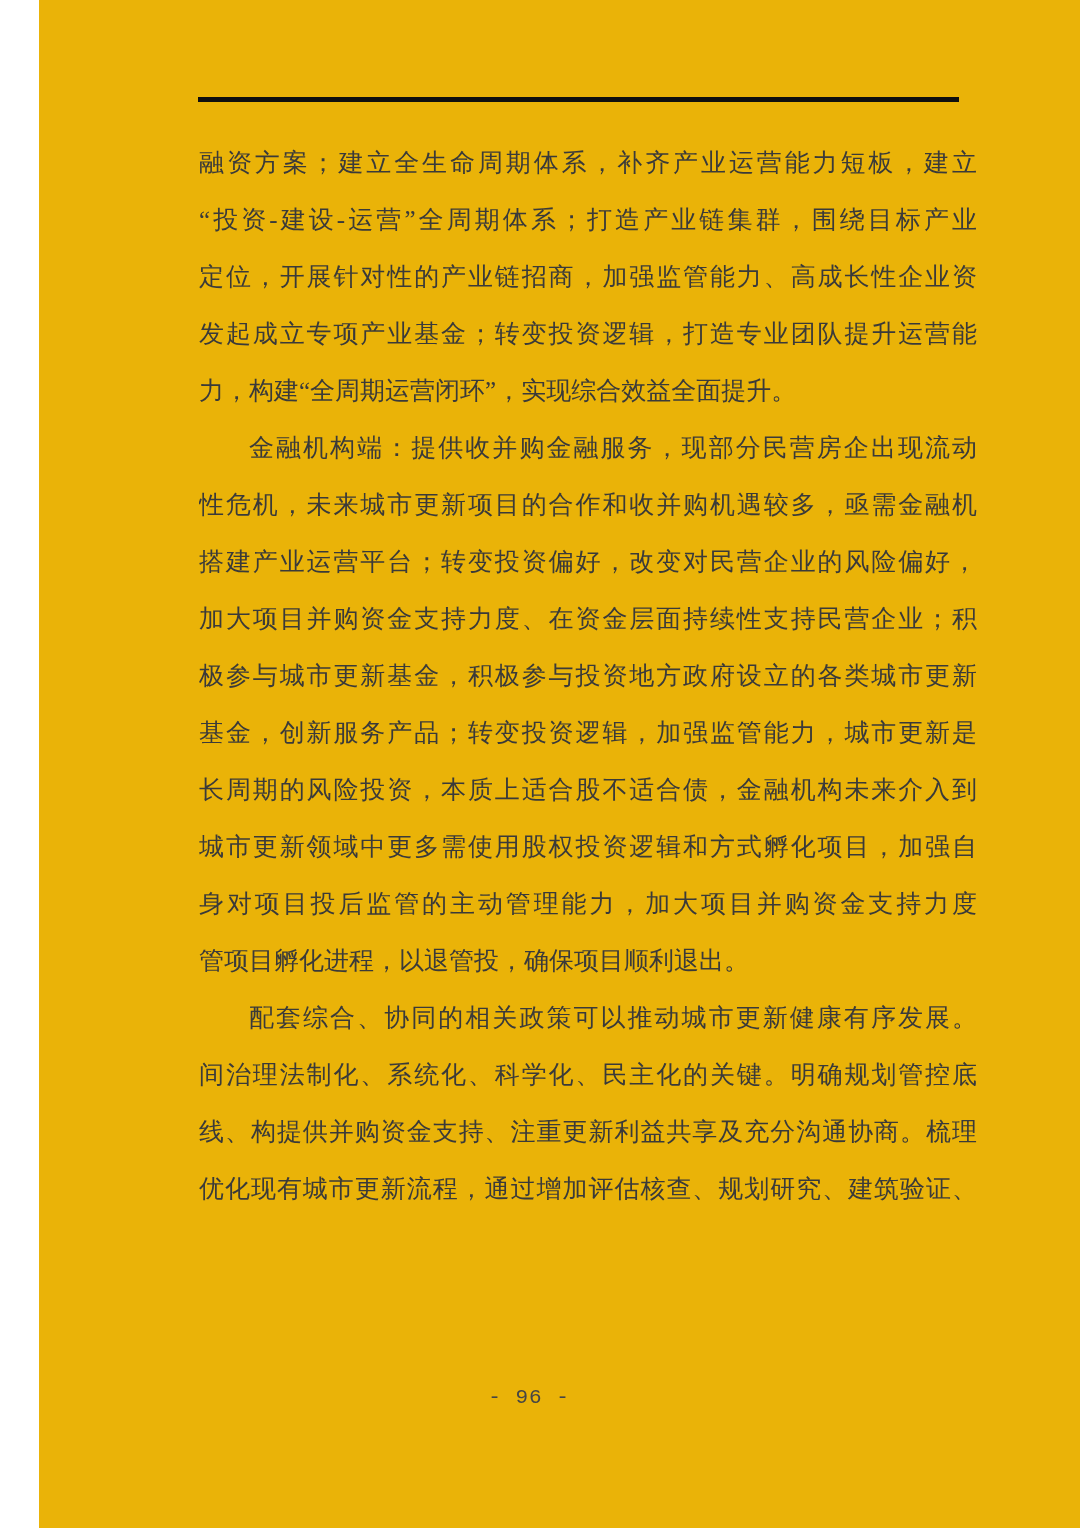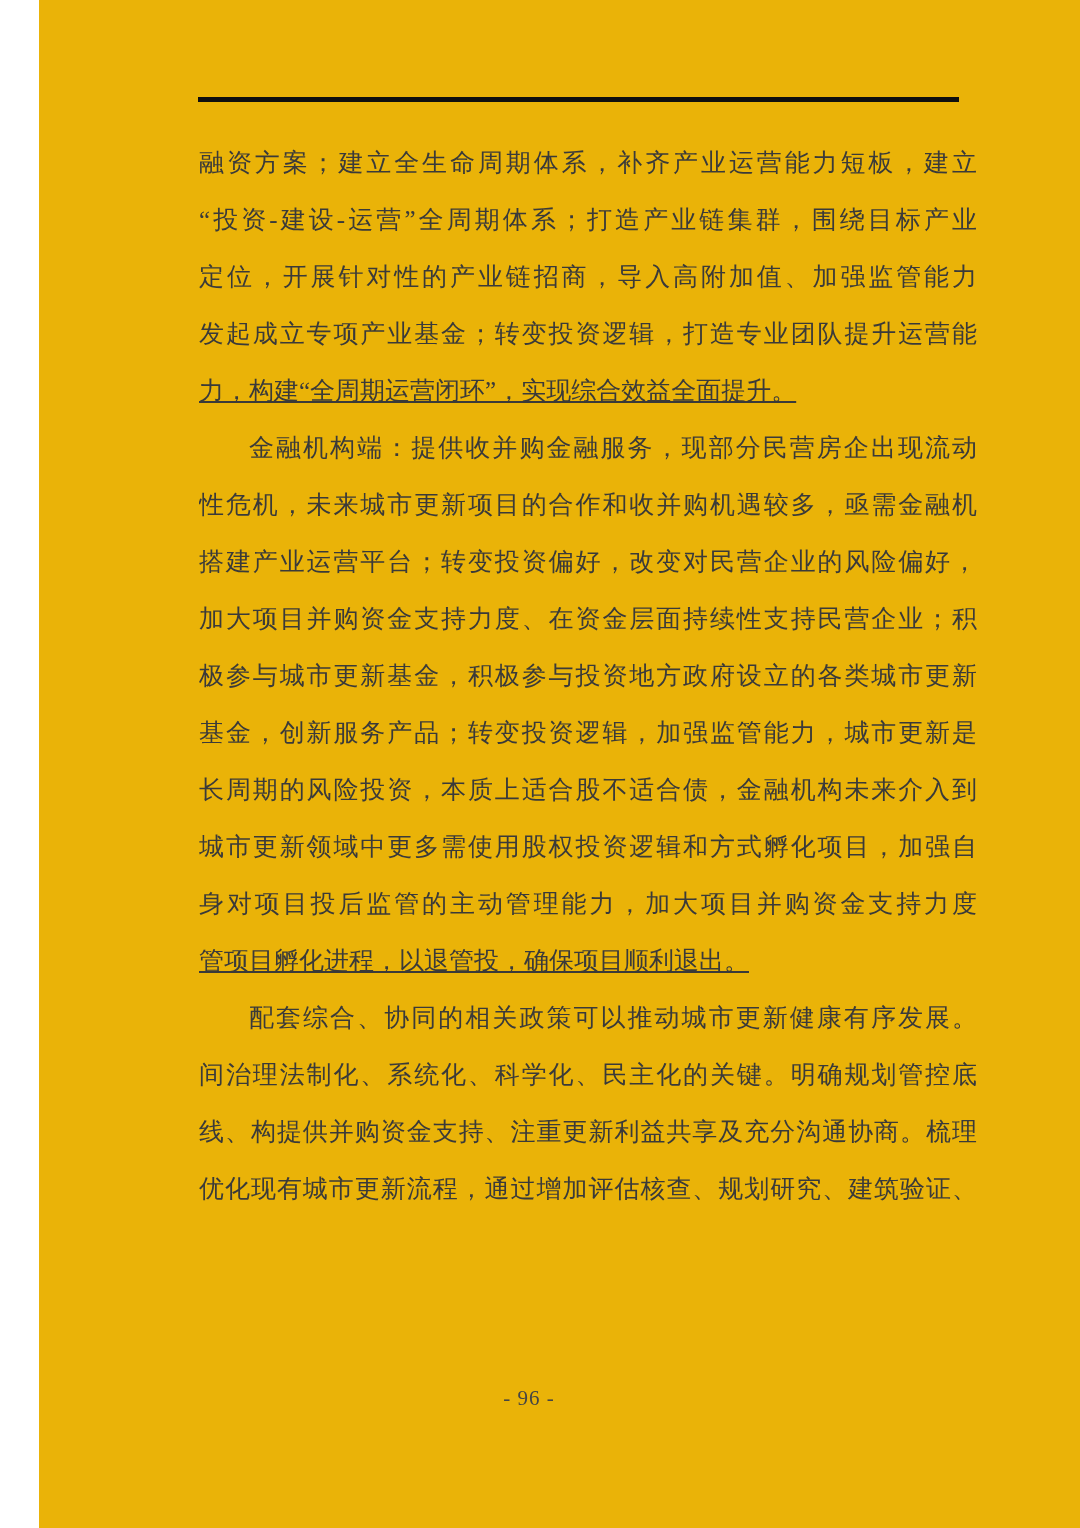--- a/index.html
+++ b/index.html
@@ -36,49 +36,48 @@
     font-size: 25px;
     color: #3a3a3a;
     text-align: justify;
     text-align-last: justify;
     text-justify: inter-ideograph;
     overflow: hidden;
     white-space: normal;
   }
   .line.end {
     text-align-last: left;
-    text-decoration: underline;
   }
   .line.indent {
     text-indent: 2em;
   }
   .footer {
     position: absolute;
     top: 1386px;
     left: 0;
     width: 980px;
     text-align: center;
     font-size: 21px;
     color: #454545;
-    font-family: Liberation Serif, serif;
+    font-family: Liberation Mono, monospace;
     letter-spacing: 1px;
   }
 </style>
 </head>
 <body>
 
 <div class="page">
 
   <div class="top-rule"></div>
 
   <main class="content">
 
     <div class="line fill">融资方案；建立全生命周期体系，补齐产业运营能力短板，建立</div>
     <div class="line fill">“投资-建设-运营”全周期体系；打造产业链集群，围绕目标产业</div>
-    <div class="line fill">定位，开展针对性的产业链招商，导入高附加值、加强监管能力</div>
+    <div class="line fill">定位，开展针对性的产业链招商，加强监管能力、高成长性企业资</div>
     <div class="line fill">发起成立专项产业基金；转变投资逻辑，打造专业团队提升运营能</div>
     <div class="line end">力，构建“全周期运营闭环”，实现综合效益全面提升。</div>
 
     <div class="line fill indent">金融机构端：提供收并购金融服务，现部分民营房企出现流动</div>
     <div class="line fill">性危机，未来城市更新项目的合作和收并购机遇较多，亟需金融机</div>
     <div class="line fill">搭建产业运营平台；转变投资偏好，改变对民营企业的风险偏好，</div>
     <div class="line fill">加大项目并购资金支持力度、在资金层面持续性支持民营企业；积</div>
     <div class="line fill">极参与城市更新基金，积极参与投资地方政府设立的各类城市更新</div>
     <div class="line fill">基金，创新服务产品；转变投资逻辑，加强监管能力，城市更新是</div>
     <div class="line fill">长周期的风险投资，本质上适合股不适合债，金融机构未来介入到</div>

